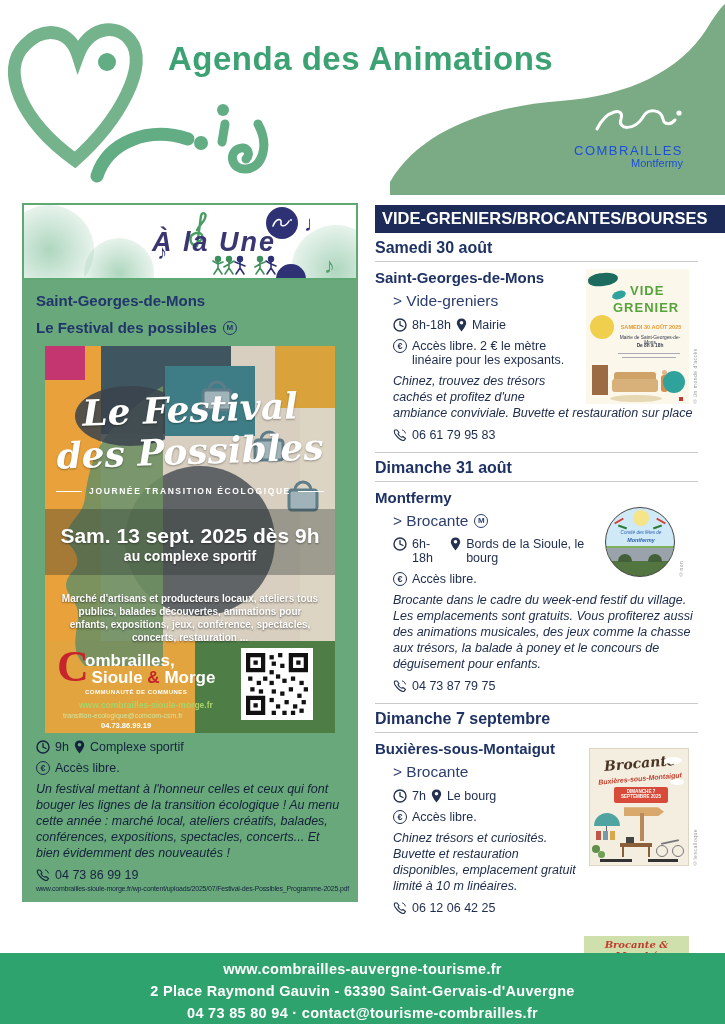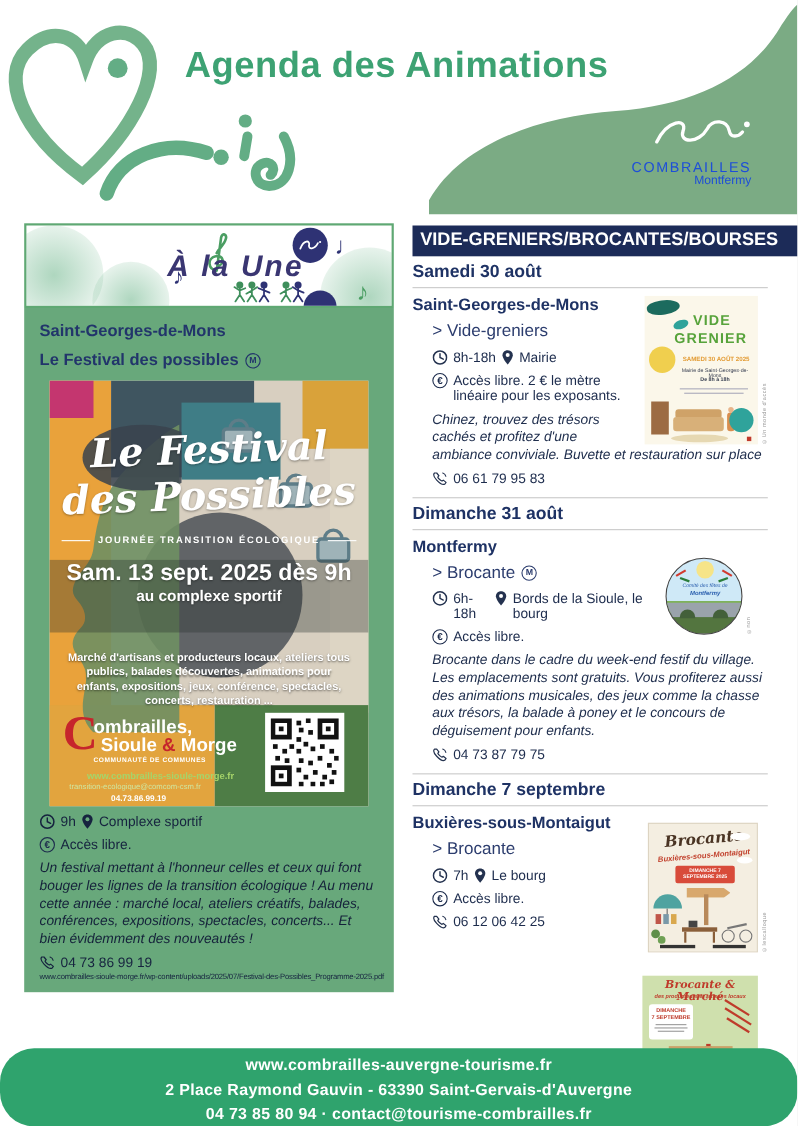--- a/index.html
+++ b/index.html
@@ -49,21 +49,21 @@
   .poster-title { position:absolute; left:0; width:100%; text-align:center; color:#fff;
                   font-family:"DejaVu Serif", serif; font-style:italic; font-weight:bold;
                   transform:rotate(-2deg); text-shadow:0 1px 2px rgba(0,0,0,0.35); }
   .poster-title.l1 { top:42px; font-size:36px; }
   .poster-title.l2 { top:84px; font-size:36px; }
   .poster-subtitle { position:absolute; top:140px; left:0; width:100%; display:flex;
                      align-items:center; justify-content:center; gap:7px; color:#fff; }
   .poster-subtitle .ln { width:26px; height:1px; background:#fff; }
   .poster-subtitle span { font-size:8.5px; font-weight:bold; letter-spacing:1.6px; }
   .poster-band { position:absolute; top:163px; left:0; width:100%; height:66px;
-                 background:rgba(40,50,45,0.35); text-align:center; color:#fff; padding-top:0; }
+                 background:rgba(40,50,45,0.35); text-align:center; color:#fff; padding-top:15px; }
   .poster-band .big { font-size:21px; font-weight:bold; text-shadow:0 1px 2px rgba(0,0,0,0.4); }
   .poster-band .small { font-size:14px; font-weight:bold; line-height:1.25;
                         text-shadow:0 1px 2px rgba(0,0,0,0.4); }
   .poster-desc { position:absolute; top:246px; left:5%; width:90%; text-align:center; color:#fff;
                  font-size:10px; font-weight:bold; line-height:1.3;
                  text-shadow:0 1px 2px rgba(0,0,0,0.55); }
   .org { position:absolute; left:16px; top:305px; width:175px; color:#fff; }
   .org-c { position:absolute; left:-4px; top:-6px; font-family:"Liberation Serif", serif;
            font-size:44px; font-weight:bold; color:#c6252c; line-height:1; }
   .org-l1 { margin-left:24px; font-size:17px; font-weight:bold; }
@@ -113,21 +113,21 @@
   .img-montfermy { position:relative; width:70px; height:70px; border-radius:50%;
                    border:1px solid #454545; overflow:hidden;
                    background:linear-gradient(#cfe9f7 0 56%, #7fb25a 56% 72%, #53753f 72% 100%); }
   .img-buxieres { position:relative; width:100px; height:118px; background:#f4eee1;
                   border:1px solid #ddd4c2; overflow:hidden; }
   .img-stangel { position:relative; width:105px; height:98px; background:#cfe0ad; overflow:hidden; }
   .abs { position:absolute; }
 
   
   .footer { position:absolute; left:0; top:953px; width:725px; height:71px; background:#2fa36d;
-            color:#fff; text-align:center; font-weight:bold;border-radius:31px; }
+            color:#fff; text-align:center; font-weight:bold; }
   .footer div { margin-top:6px; font-size:14.5px; letter-spacing:0.3px; }
   .footer div:first-child { margin-top:8px; }
 </style>
 </head>
 <body>
 
 <div class="page">
 
   <div class="header">
     <svg class="deco-svg" width="300" height="200" viewBox="0 0 300 200">
@@ -477,20 +477,21 @@
           <svg width="11" height="14" viewBox="0 0 11 14">
             <path d="M5.5 0.5 C2.6 0.5 0.8 2.6 0.8 5 C0.8 8 5.5 13.5 5.5 13.5 C5.5 13.5 10.2 8 10.2 5 C10.2 2.6 8.4 0.5 5.5 0.5 Z" fill="#24324f"></path>
             <circle cx="5.5" cy="4.8" r="1.8" fill="#fff"></circle>
           </svg>
           <span>Le bourg</span>
         </div>
         <div class="row">
           <span class="euro-badge">€</span>
           <span>Accès libre.</span>
         </div>
+        <div class="desc">Chinez trésors et curiosités. Buvette et restauration disponibles, emplacement gratuit limité à 10 m linéaires.</div>
         <div class="row">
           <svg width="14" height="14" viewBox="0 0 14 14">
             <path d="M2 2 C1 3 1.2 5.5 4 8.5 C6.8 11.5 10 13 11.5 12 L12.5 10.5 L10 8.5 L8.8 9.3 C7.8 9 5.5 7 5 5.8 L6 4.5 L4 2 Z" fill="none" stroke="#24324f" stroke-width="1.1" stroke-linejoin="round"></path>
             <path d="M9.5 2 C11 2.5 12 3.5 12.3 5" fill="none" stroke="#24324f" stroke-width="1" stroke-linecap="round"></path>
           </svg>
           <span>06 12 06 42 25</span>
         </div>
       </div>
 
       <div class="event">

